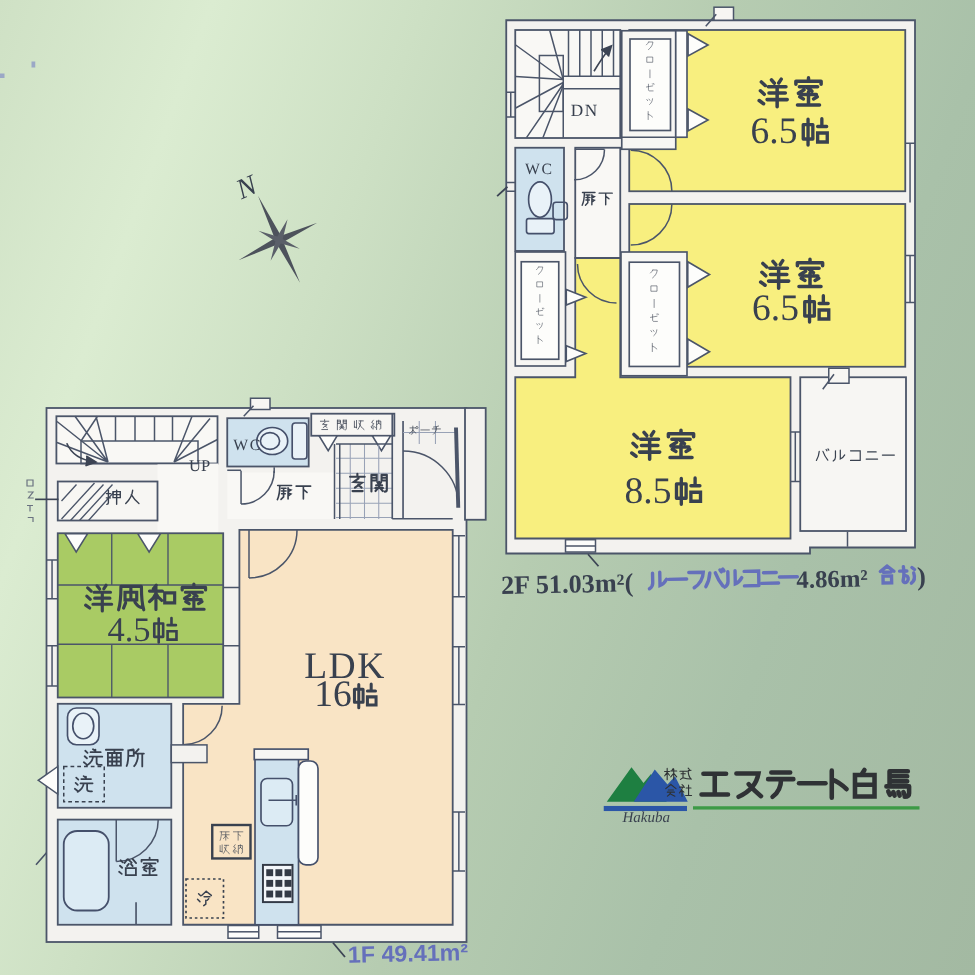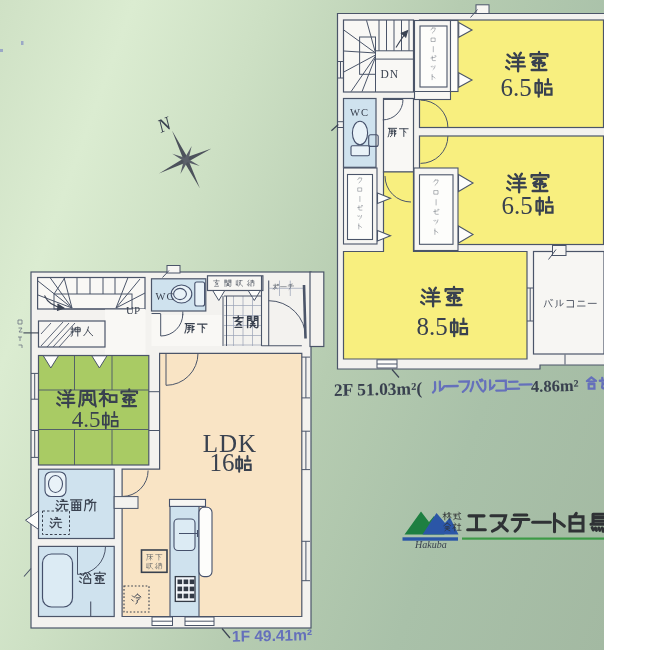--- a/index.html
+++ b/index.html
@@ -1,16 +1,16 @@
 <!DOCTYPE html>
 <html><head>
 <meta charset="utf-8">
 <style>
 html,body{margin:0;padding:0}
-#page{width:604px;height:650px;background:linear-gradient(110deg,#cfe1c5 0%,#dbecd1 16%,#cde0c4 32%,#b6ccb1 55%,#a9c1a9 75%,#a3b9a2 100%);position:relative;overflow:hidden}
+#page{width:650px;height:650px;background:linear-gradient(110deg,#cfe1c5 0%,#dbecd1 16%,#cde0c4 32%,#b6ccb1 55%,#a9c1a9 75%,#a3b9a2 100%);position:relative;overflow:hidden}
 svg{position:absolute;top:0;left:0}
 text{font-family:"Liberation Serif",serif;fill:#39414f}
 .bt{font-family:"Liberation Sans",sans-serif;font-weight:bold;fill:#6570bb}
 </style>
 </head>
 <body>
 <div id="page">
 <svg width="650" height="650" viewBox="0 0 650 650">
 <defs>
 <g id="k-you" fill="none" stroke-linecap="round">

